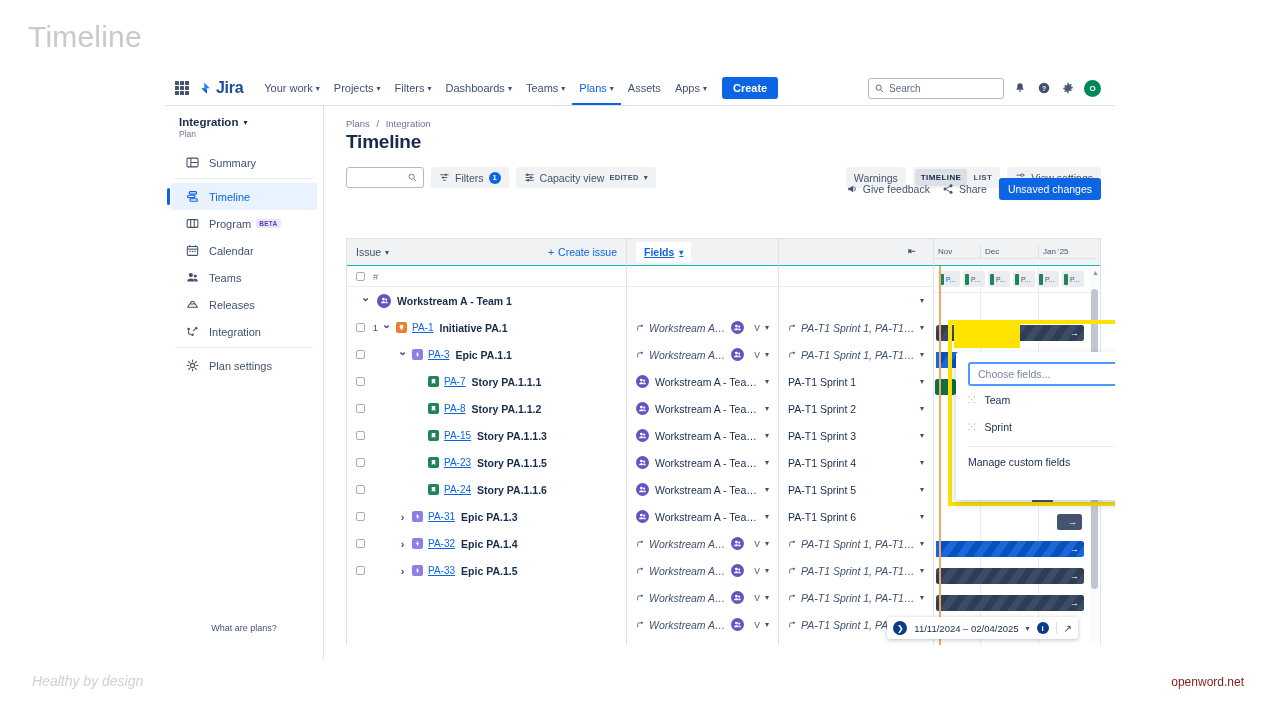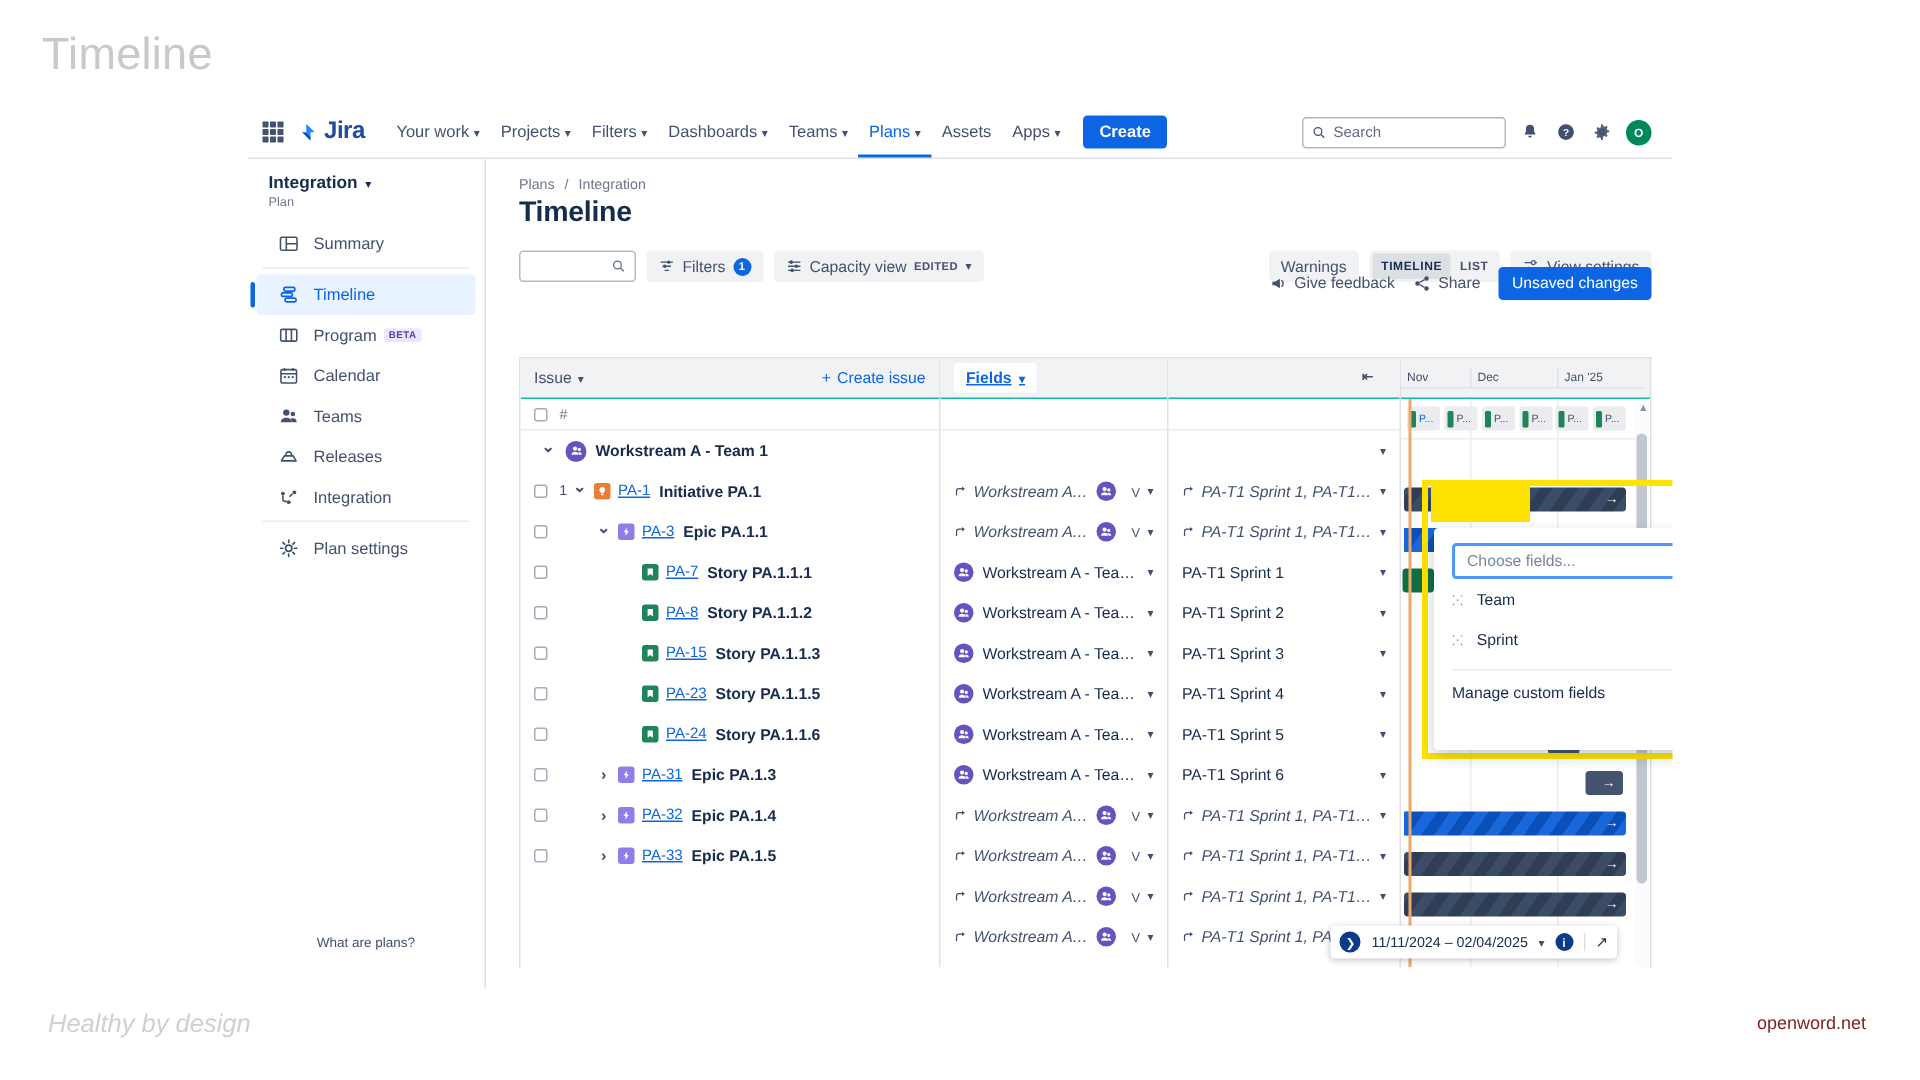--- a/index.html
+++ b/index.html
@@ -14,21 +14,21 @@
   
   #slide { position: relative; width: 1280px; height: 720px; background:#fff; }
 
   #slide-title {
     position: absolute; left: 28px; top: 20px;
     font-size: 30px; color: #c9c9c9; font-weight: 400;
     letter-spacing: .2px;
   }
   #slide-footer-left {
     position: absolute; left: 32px; top: 673px;
-    font-size: 17px; color: #d0d0d0; font-style: italic;
+    font-size: 14px; color: #d0d0d0; font-style: italic;
   }
   #slide-footer-right {
     position: absolute; right: 36px; top: 675px;
     font-size: 12px; color: #7f1d1d;
   }
 
   
   #app {
     position: absolute; left: 165px; top: 71px;
     width: 950px; height: 588px;

